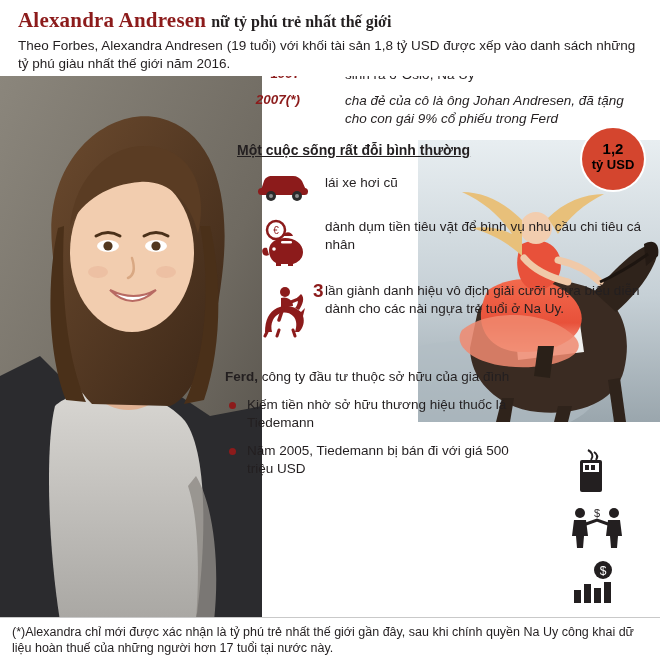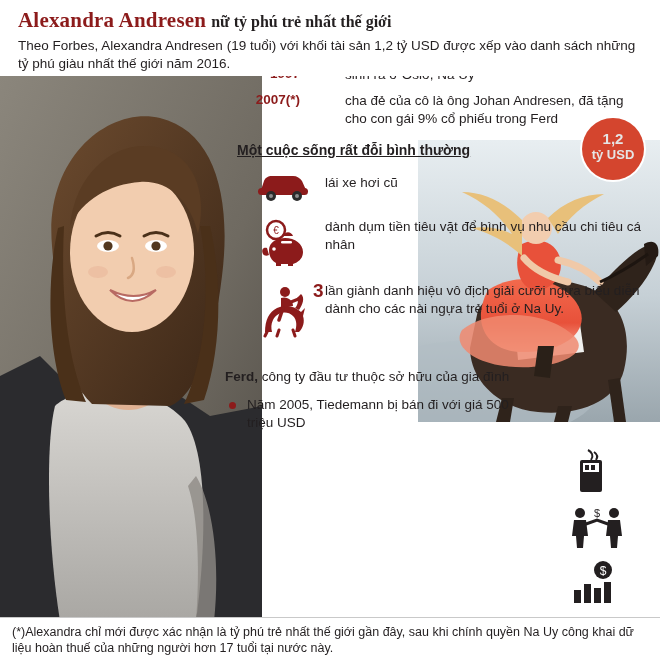--- a/index.html
+++ b/index.html
@@ -184,25 +184,25 @@
     position: absolute;
     left: 4px; top: 6px;
     width: 7px; height: 7px;
     border-radius: 50%;
     background: #8c1b1b;
   }
 
   
   .badge {
     position: absolute;
-    right: 16px; top: 118px;
+    right: 16px; top: 128px;
     width: 62px; height: 62px;
     border-radius: 50%;
     background: #d4452e;
-    color: #e5e5e5;
+    color: #000000;
     text-align: center;
     z-index: 45;
     box-shadow: 0 0 0 2px #ffffff;
   }
   .badge .b1 {
     display: block;
     margin-top: 12px;
     font-size: 15px;
     font-weight: bold;
     line-height: 17px;
@@ -328,36 +328,36 @@
       <path d="M182 142 C200 134, 216 124, 230 114" stroke="#1d1510" stroke-width="3" fill="none"></path>
 
       <path d="M120 206 L116 236 L132 238 L136 206 Z" fill="#2a2018"></path>
     </svg>
   </div>
 
   <div class="header">
     <div class="title-line">
       <span class="title-name">Alexandra Andresen</span><span class="title-rest">nữ tỷ phú trẻ nhất thế giới</span>
     </div>
-    <div class="subtitle">Theo Forbes, Alexandra Andresen (19 tuổi) với khối tài sản 1,2 tỷ USD được xếp vào danh sách những tỷ phú giàu nhất thế giới năm 2016.</div>
+    <div class="subtitle">Theo Forbes, Alexandra Andresen (19 tuổi) với khối tài sản 1,8 tỷ USD được xếp vào danh sách những tỷ phú giàu nhất thế giới năm 2016.</div>
   </div>
 
   <div class="badge">
     <span class="b1">1,2</span>
     <span class="b2">tỷ USD</span>
   </div>
 
   <div class="content">
 
     <div class="row">
       <div class="year">1997</div>
       <div class="row-text">sinh ra ở Oslo, Na Uy</div>
     </div>
 
-    <div class="row" style="margin-top:8px;">
+    <div class="row" style="margin-top:8px;font-style:italic;">
       <div class="year">2007(*)</div>
       <div class="row-text">cha đẻ của cô là ông Johan Andresen, đã tặng cho con gái 9% cổ phiếu trong Ferd</div>
     </div>
 
     <div class="section-head" style="margin-left:12px;">Một cuộc sống rất đỗi bình thường</div>
 
     <div class="item">
       <div class="item-icon">
         <svg width="56" height="34" viewBox="0 0 56 34">
           <path d="M6 22 L9 13 C10 10 13 8 17 8 L38 8 C42 8 45 10 47 13 L51 22 C52 24 51 26 49 26 L8 26 C6 26 5 24 6 22 Z" fill="#8c1b1b"></path>
@@ -400,20 +400,21 @@
       </div>
       <div class="count-badge">3</div>
       <div class="item-text" style="padding-top:2px; margin-left:100px;">lần giành danh hiệu vô địch giải cưỡi ngựa biểu diễn dành cho các nài ngựa trẻ tuổi ở Na Uy.</div>
     </div>
 
     <div class="ferd-line">
       <b>Ferd,</b><span> công ty đầu tư thuộc sở hữu của gia đình</span>
     </div>
 
     <div class="bullets">
+      <div class="bullet">Kiếm tiền nhờ sở hữu thương hiệu thuốc lá Tiedemann</div>
       <div class="bullet">Năm 2005, Tiedemann bị bán đi với giá 500 triệu USD</div>
     </div>
   </div>
 
   <div class="side-icons">
     <div class="side-icon">
       <svg width="40" height="48" viewBox="0 0 40 48">
         <rect x="10" y="12" width="22" height="32" rx="2" fill="#231f20"></rect>
         <rect x="13" y="15" width="16" height="9" fill="#ffffff"></rect>
         <rect x="15" y="17" width="4" height="5" fill="#231f20"></rect>

